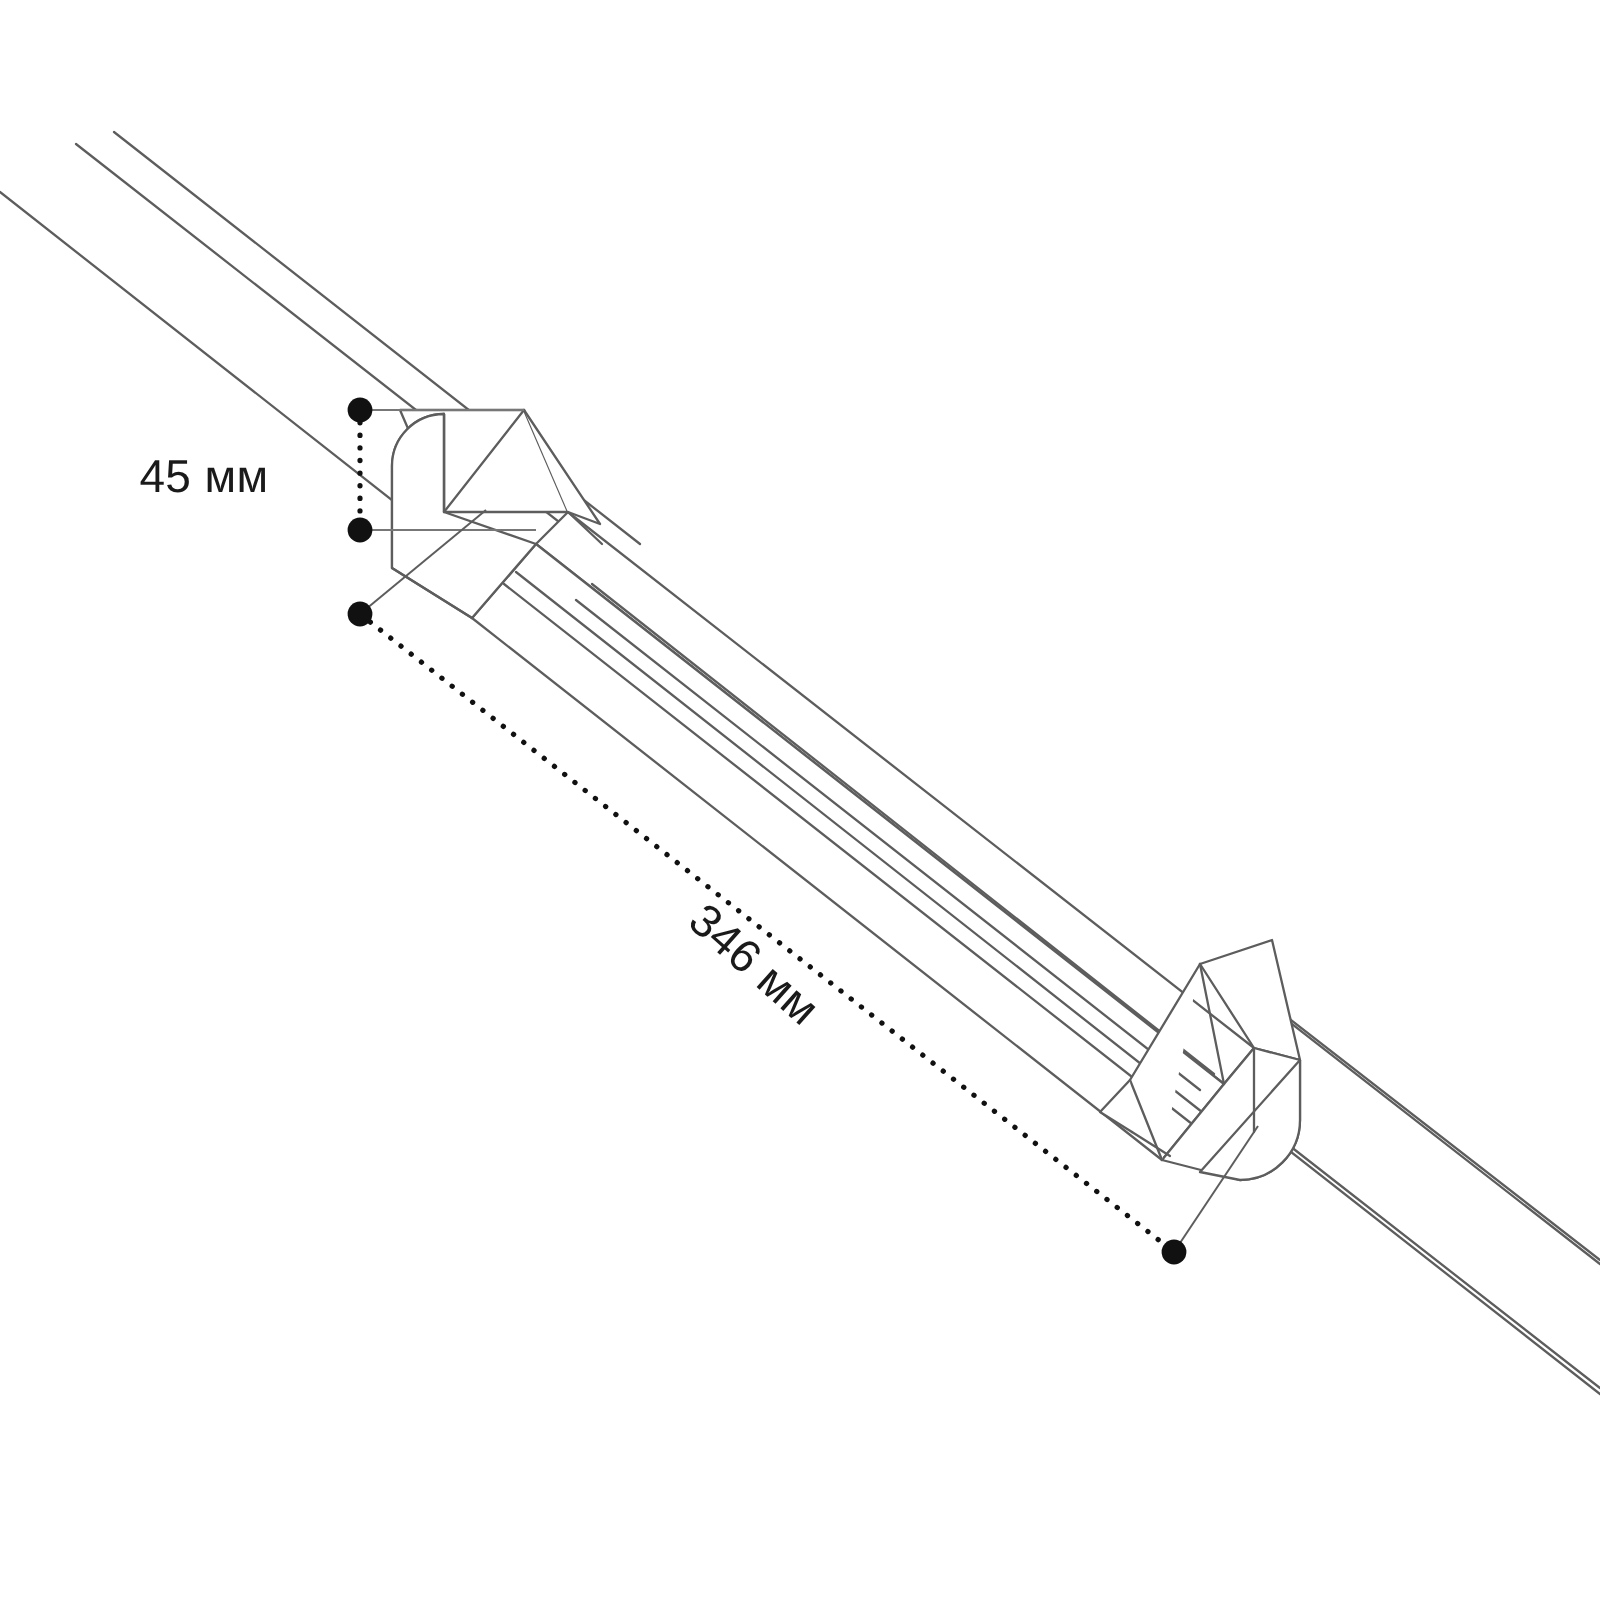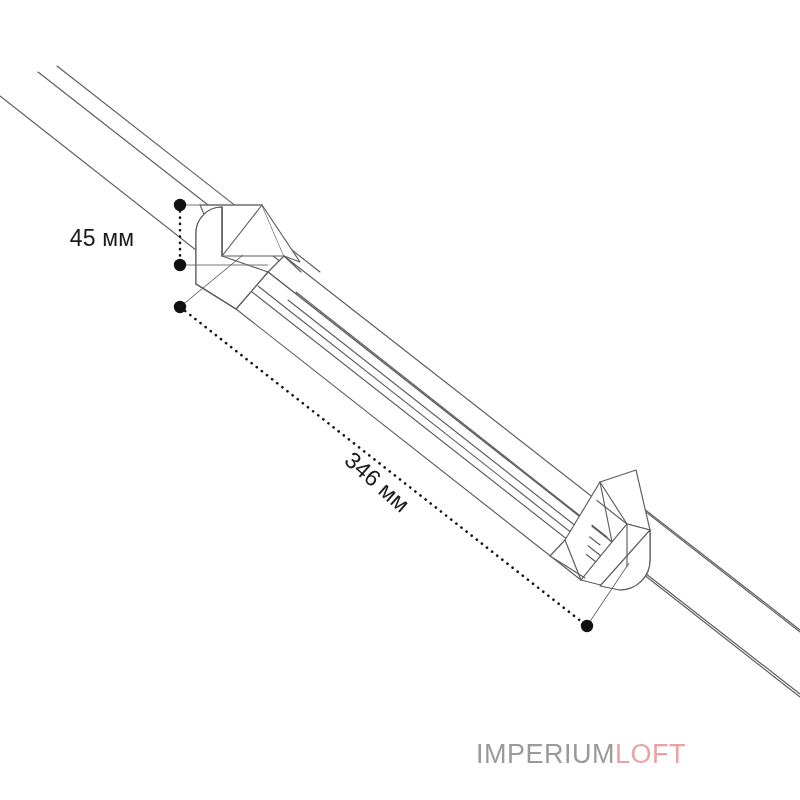--- a/index.html
+++ b/index.html
@@ -129,17 +129,14 @@
       <line x1="180" y1="307" x2="243" y2="255" stroke="#5d5d5d" stroke-width="1"></line>
       <line x1="587" y1="626" x2="629" y2="563" stroke="#5d5d5d" stroke-width="1"></line>
       <line x1="180" y1="307" x2="587" y2="626" stroke="#111111" stroke-width="2.6" stroke-linecap="round" stroke-dasharray="0.1 6.4"></line>
       <circle cx="180" cy="307" r="6.2" fill="#111111"></circle>
       <circle cx="587" cy="626" r="6.2" fill="#111111"></circle>
       <text class="dim-text" x="372" y="488" text-anchor="middle" transform="rotate(41.5 372 488)">346 мм</text>
     </g>
 
   </svg>
 
-  <div class="watermark">
-    <span class="wm-primary">IMPERIUM</span><span class="wm-accent">LOFT</span>
-  </div>
 
 </div>
 
 </body></html>

